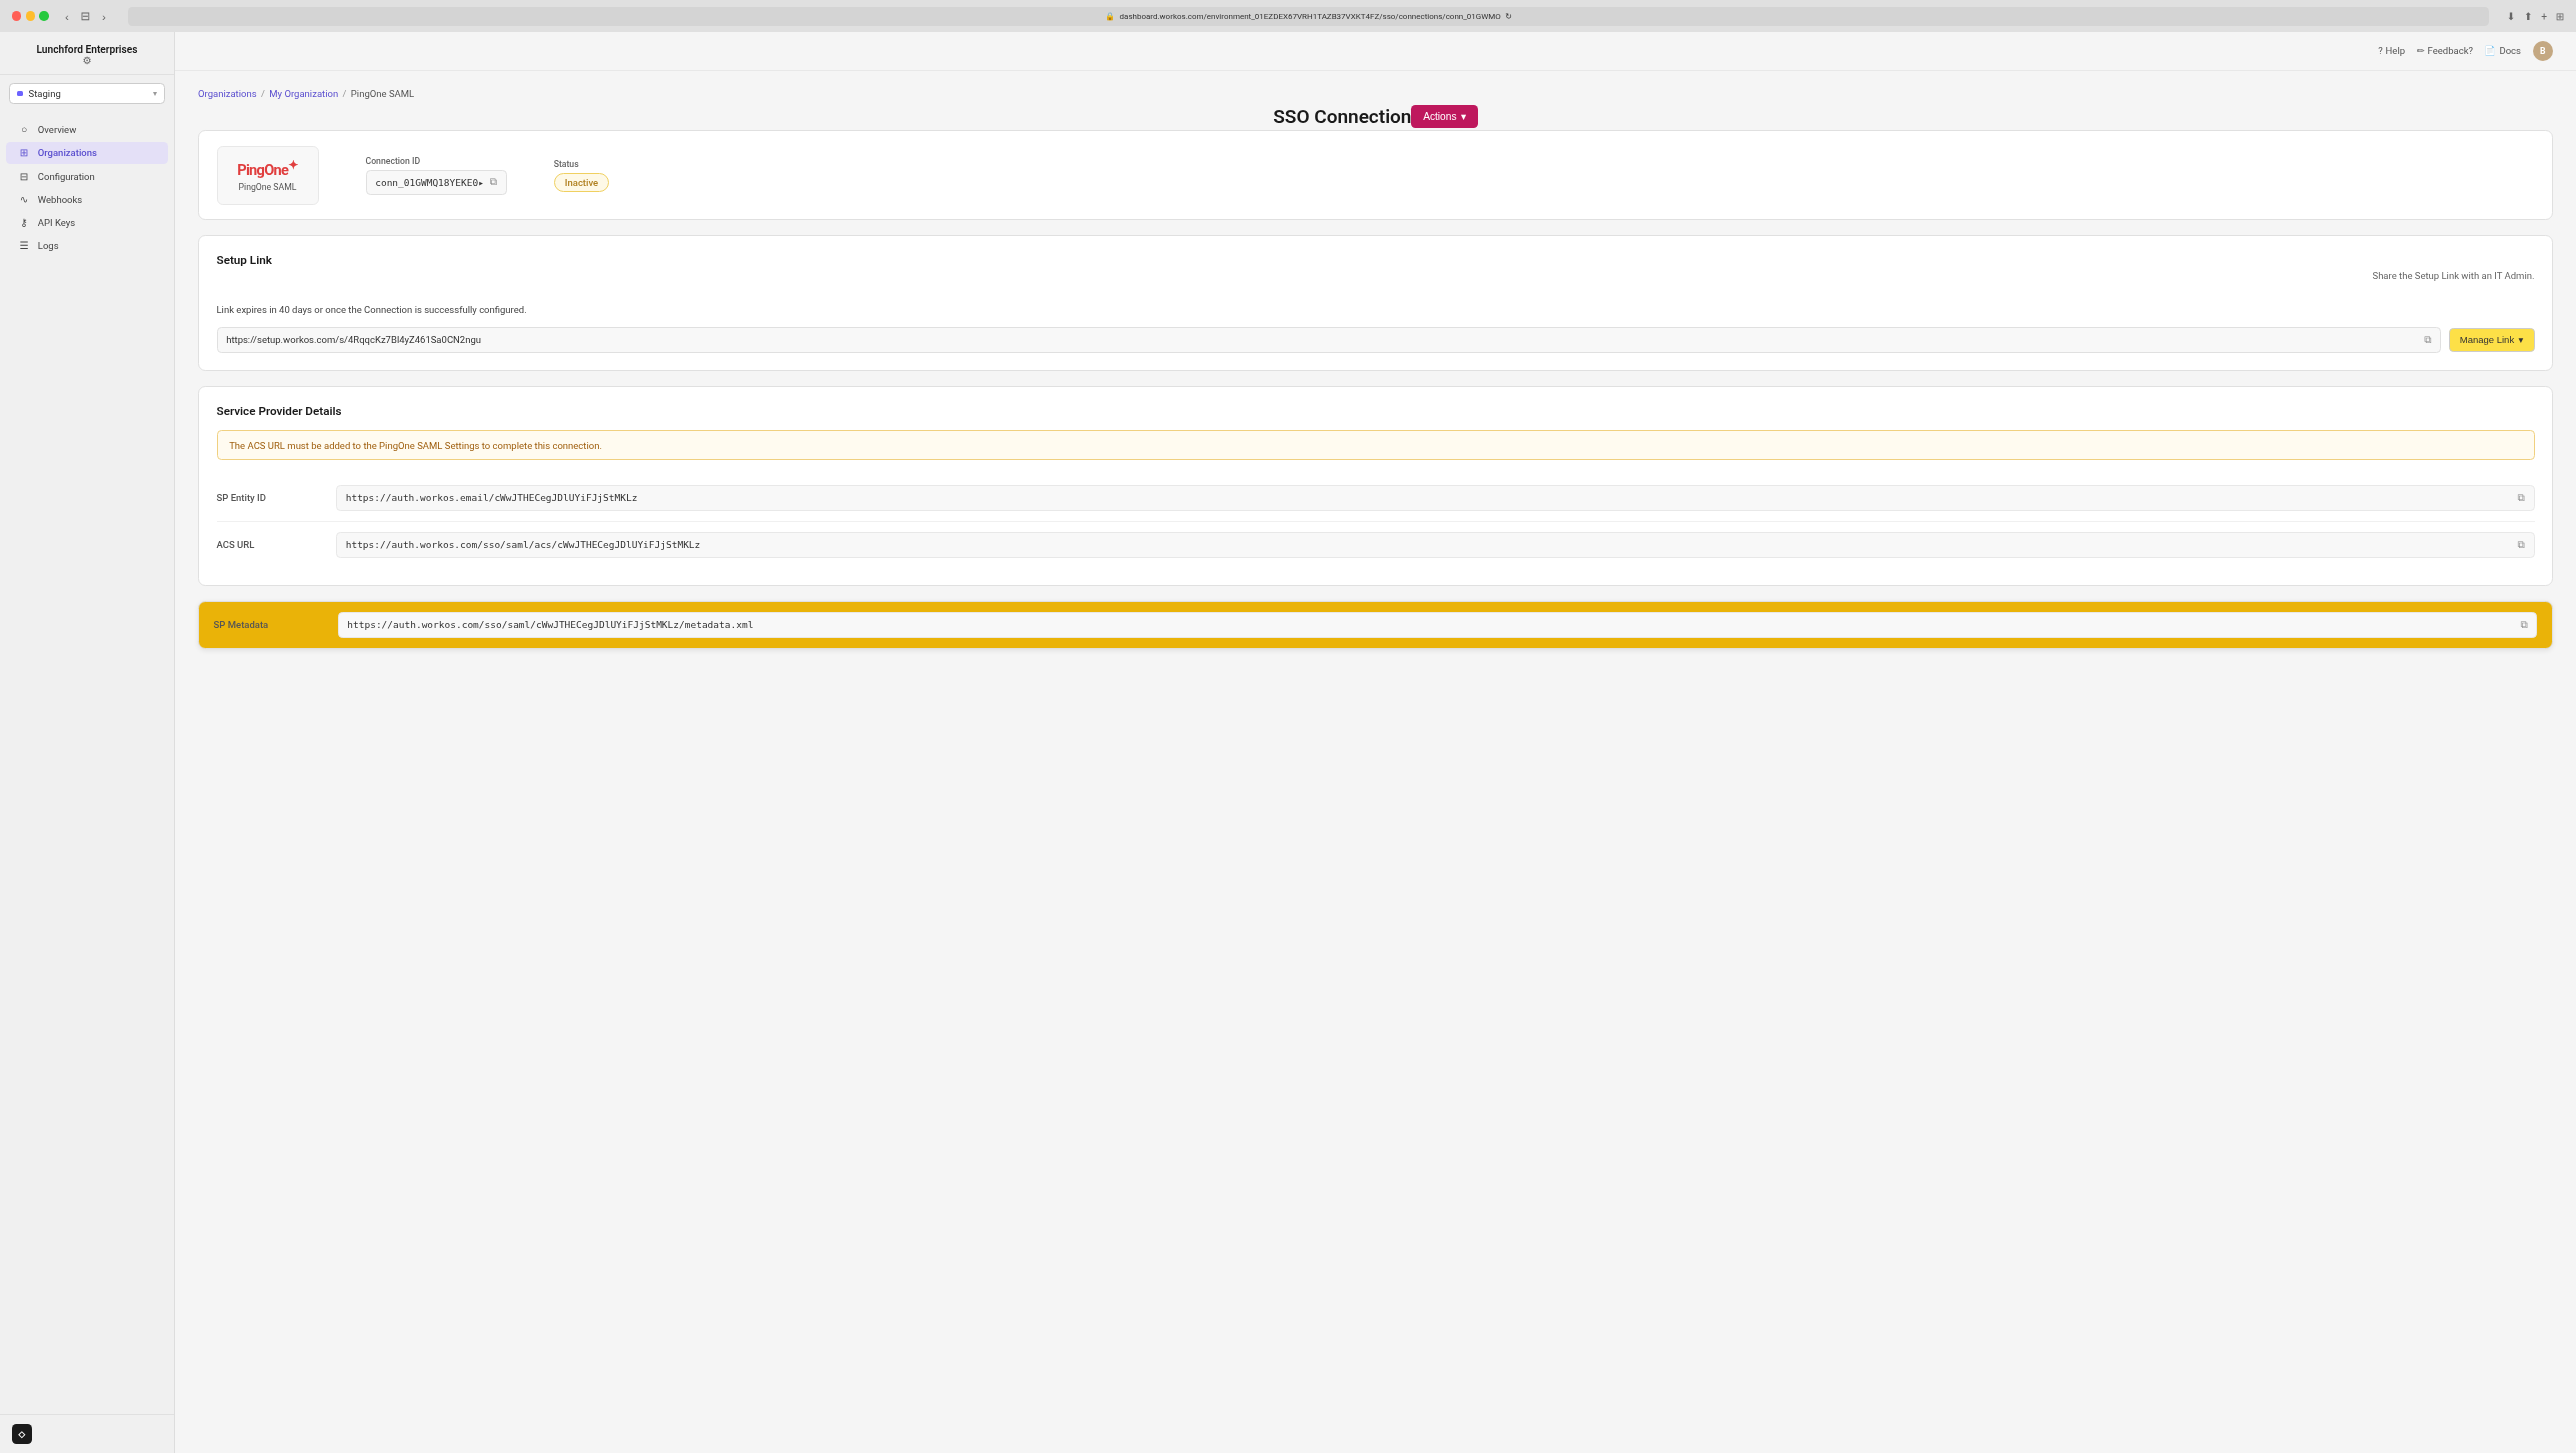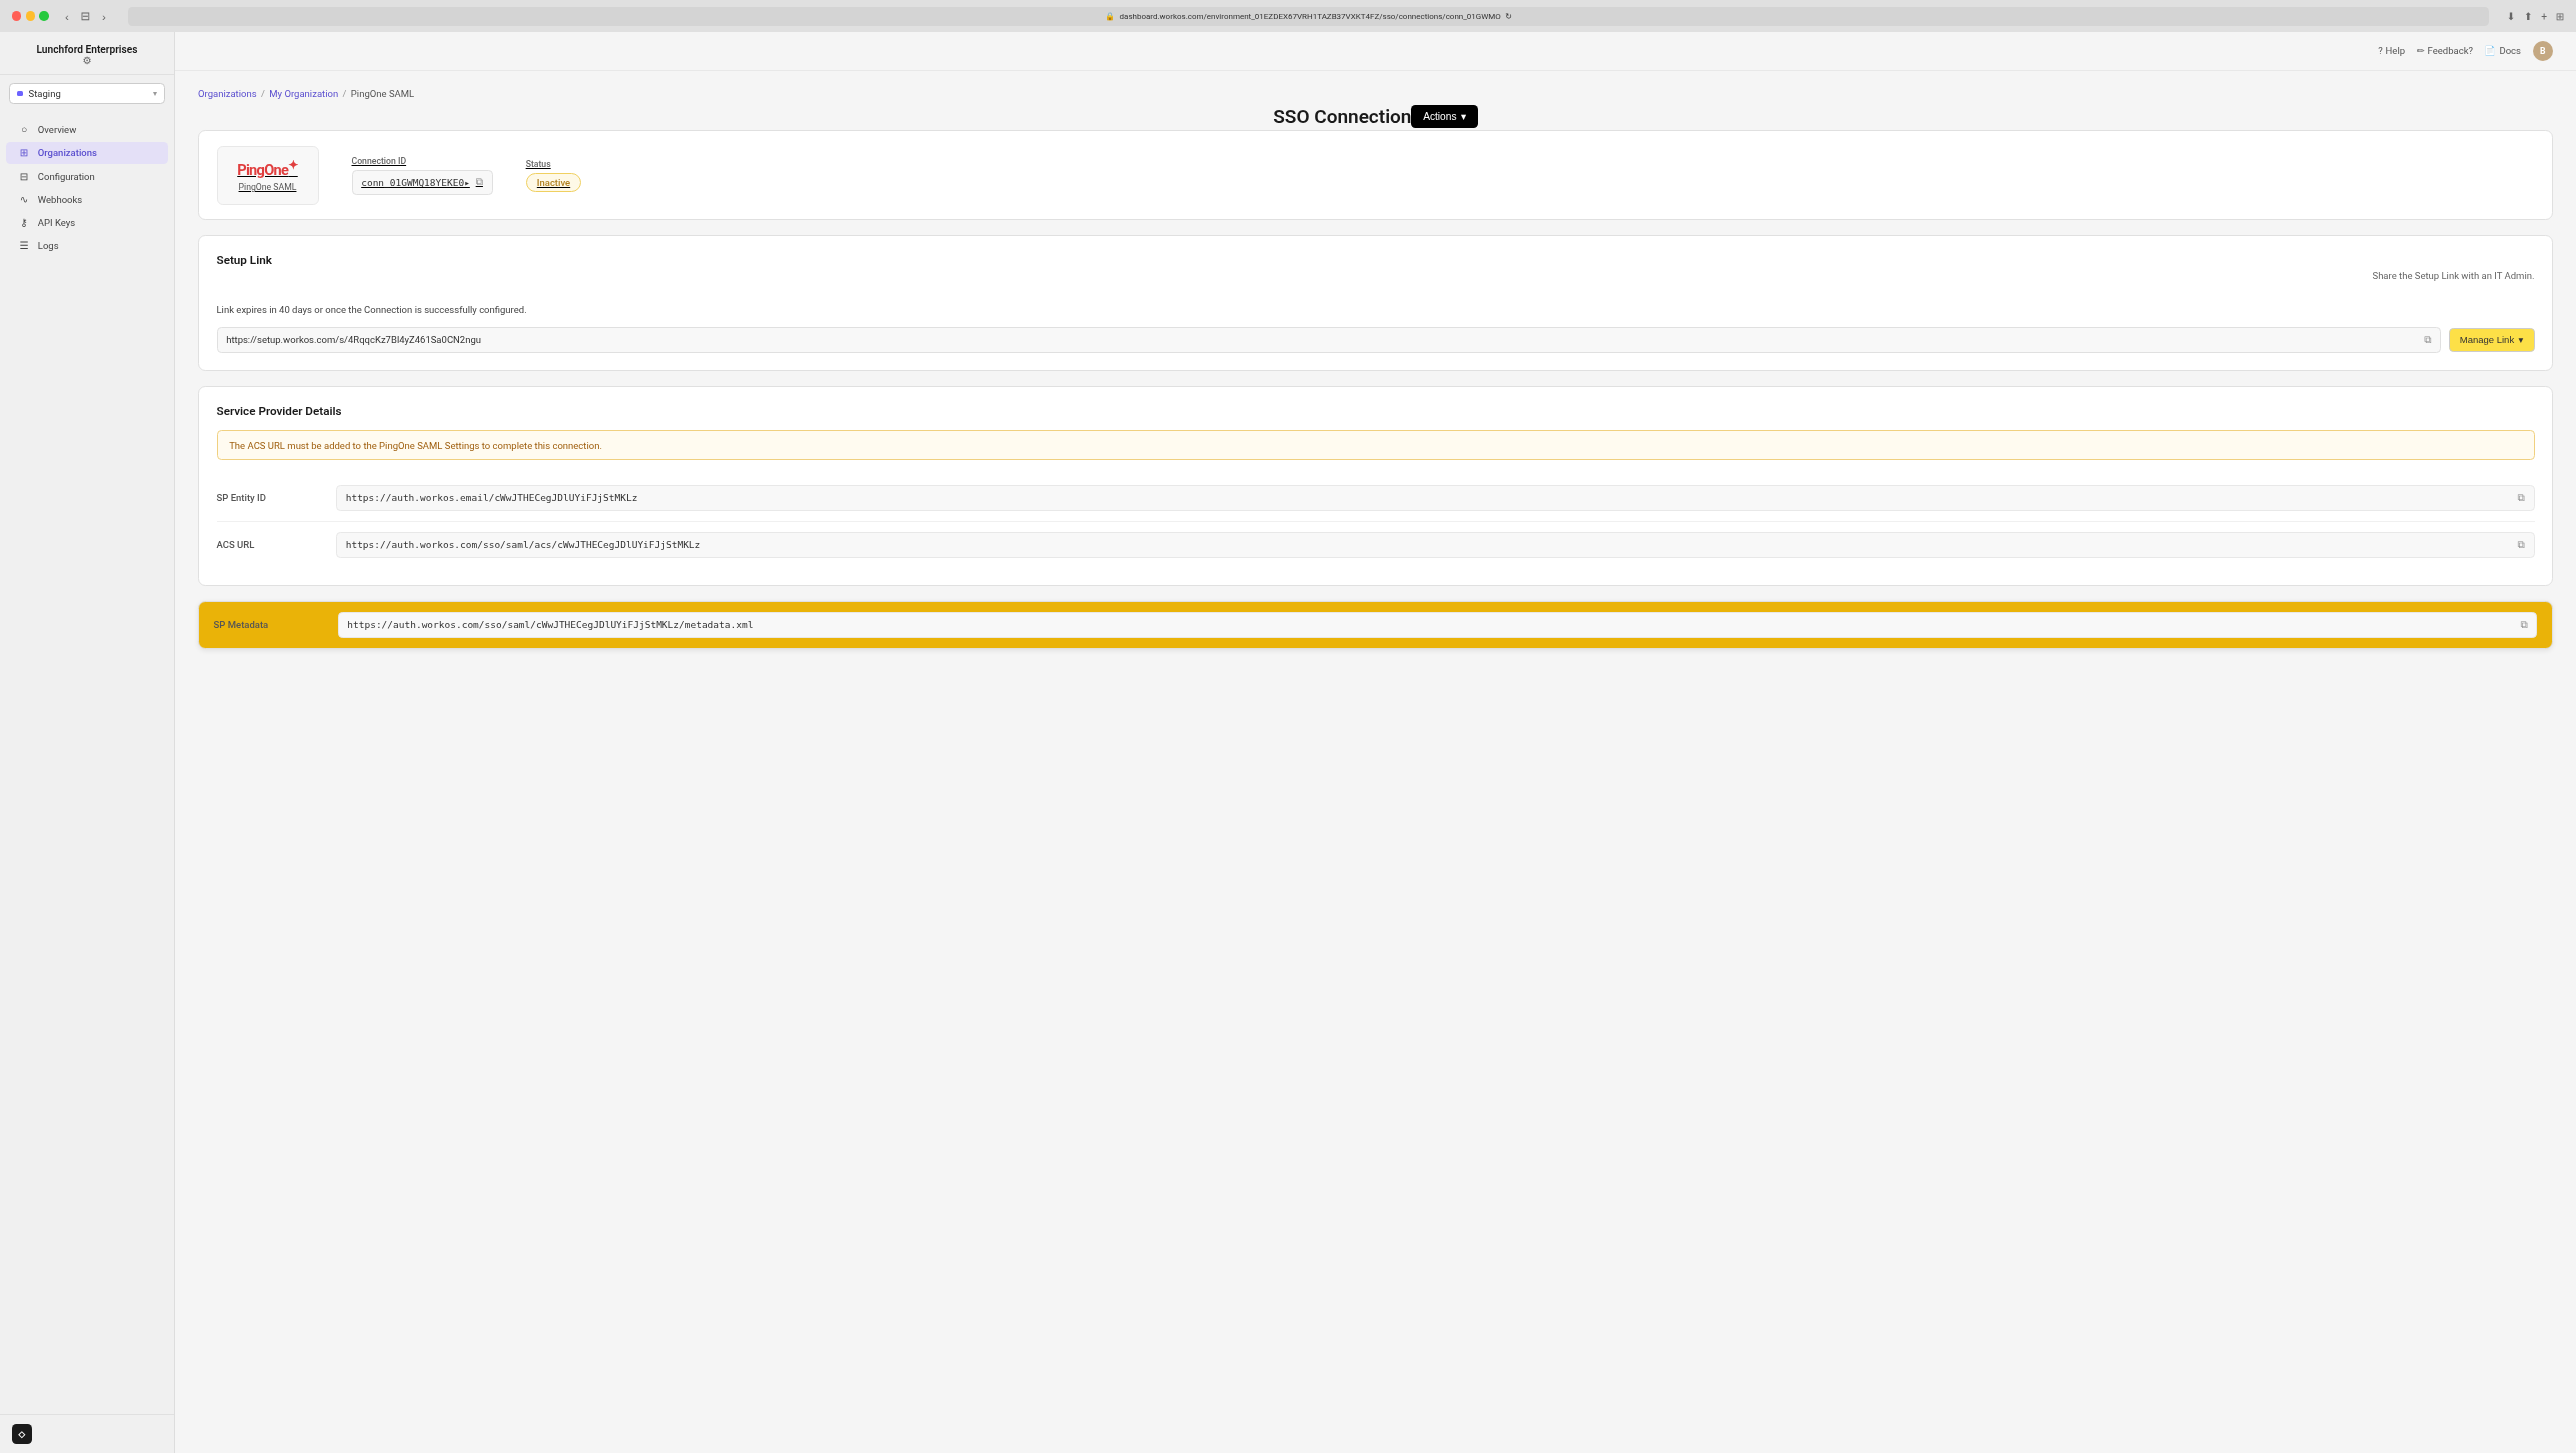--- a/index.html
+++ b/index.html
@@ -177,21 +177,21 @@
       justify-content: center;
       margin-bottom: 2px;
     }
     .page-title {
       font-size: 19px;
       font-weight: 600;
       color: #1a1a1a;
     }
 
     .actions-btn {
-      background: #000000;
+      background: #be185d;
       color: white;
       border: none;
       border-radius: 4.4px;
       padding: 5.8px 11.7px;
       font-size: 10.2px;
       cursor: pointer;
       display: flex;
       align-items: center;
       gap: 4.4px;
       font-weight: 500;
@@ -225,23 +225,22 @@
       border-radius: 7.3px;
       margin-bottom: 14.6px;
       overflow: hidden;
     }
     .card-body { padding: 17.5px; }
 
     
     .connection-info-row {
       display: flex;
       align-items: center;
-      gap: 33px;
+      gap: 47px;
       padding: 14.6px 17.5px;
-      text-decoration: underline;
     }
     .provider-box {
       background: #f8f8f8;
       border: 0.7px solid #e8e8e8;
       border-radius: 5.8px;
       padding: 11.7px 17.5px;
       display: flex;
       align-items: center;
       justify-content: center;
       flex-direction: column;

